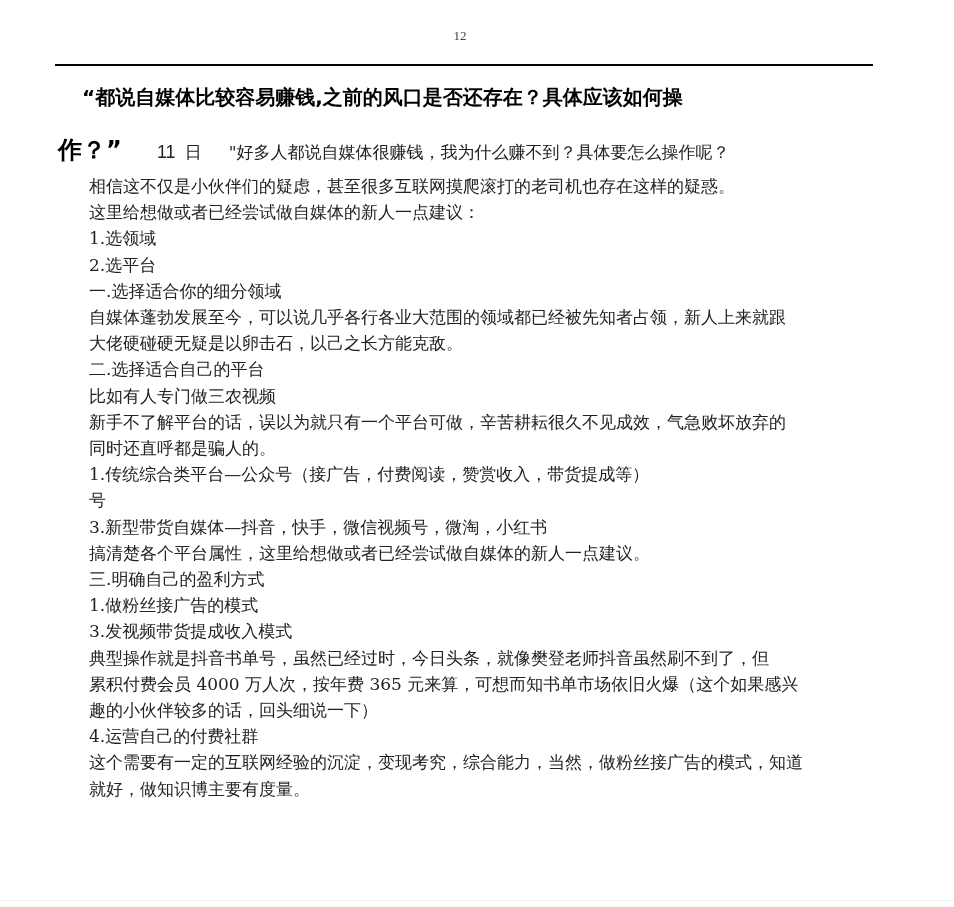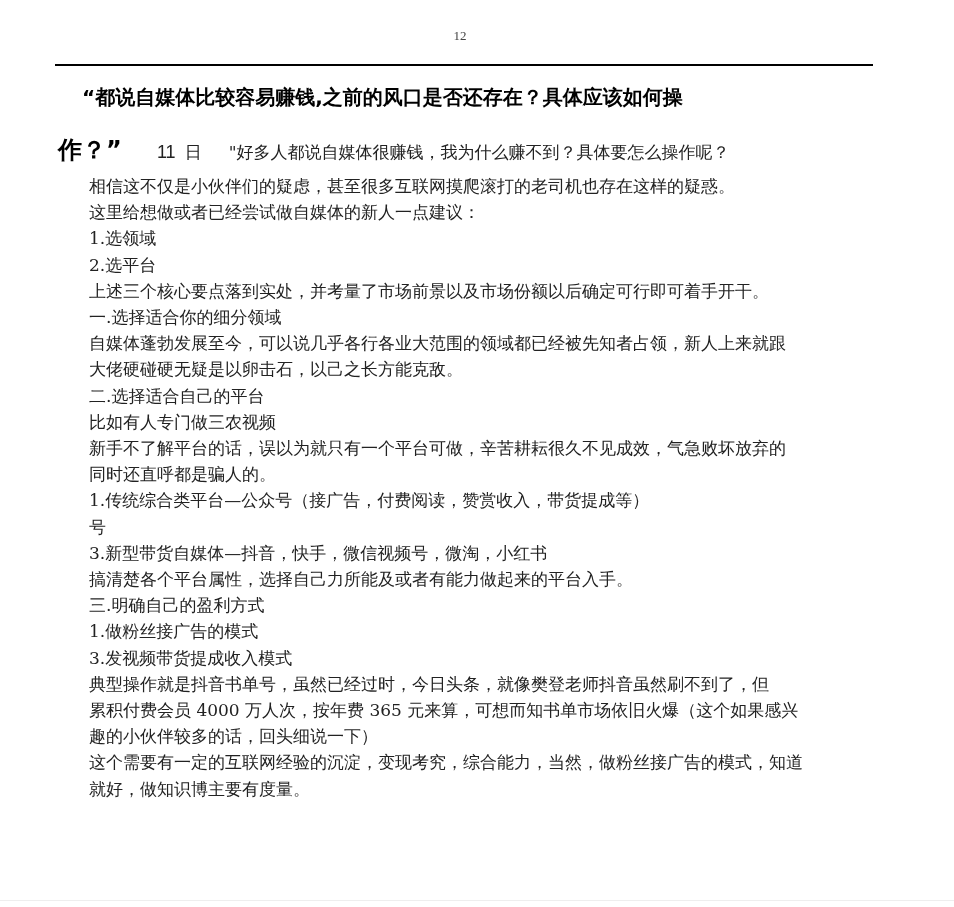--- a/index.html
+++ b/index.html
@@ -32,36 +32,36 @@
   <span class="date">11</span>
   <span class="date-sep">日</span>
   <span class="intro-q">"好多人都说自媒体很赚钱，我为什么赚不到？具体要怎么操作呢？</span>
 </div>
 
 <div class="body">
   <div class="line">相信这不仅是小伙伴们的疑虑，甚至很多互联网摸爬滚打的老司机也存在这样的疑惑。</div>
   <div class="line">这里给想做或者已经尝试做自媒体的新人一点建议：</div>
   <div class="line">1.选领域</div>
   <div class="line">2.选平台</div>
-  <div class="line">上述三个核心要点落到实处，并考量了市场前景以及市场份额以后确定可行即可着手开干。</div>
   <div class="line">一.选择适合你的细分领域</div>
   <div class="line">自媒体蓬勃发展至今，可以说几乎各行各业大范围的领域都已经被先知者占领，新人上来就跟</div>
   <div class="line">大佬硬碰硬无疑是以卵击石，以己之长方能克敌。</div>
   <div class="line">二.选择适合自己的平台</div>
   <div class="line">比如有人专门做三农视频</div>
   <div class="line">新手不了解平台的话，误以为就只有一个平台可做，辛苦耕耘很久不见成效，气急败坏放弃的</div>
   <div class="line">同时还直呼都是骗人的。</div>
   <div class="line">1.传统综合类平台—公众号（接广告，付费阅读，赞赏收入，带货提成等）</div>
   <div class="line">号</div>
   <div class="line">3.新型带货自媒体—抖音，快手，微信视频号，微淘，小红书</div>
-  <div class="line">搞清楚各个平台属性，选择自己力所能及或者有能力做起来的平台入手。</div>
+  <div class="line">搞清楚各个平台属性，这里给想做或者已经尝试做自媒体的新人一点建议。</div>
   <div class="line">三.明确自己的盈利方式</div>
   <div class="line">1.做粉丝接广告的模式</div>
   <div class="line">3.发视频带货提成收入模式</div>
   <div class="line">典型操作就是抖音书单号，虽然已经过时，今日头条，就像樊登老师抖音虽然刷不到了，但</div>
   <div class="line">累积付费会员 4000 万人次，按年费 365 元来算，可想而知书单市场依旧火爆（这个如果感兴</div>
   <div class="line">趣的小伙伴较多的话，回头细说一下）</div>
+  <div class="line">4.运营自己的付费社群</div>
   <div class="line">这个需要有一定的互联网经验的沉淀，变现考究，综合能力，当然，做粉丝接广告的模式，知道</div>
   <div class="line">就好，做知识博主要有度量。</div>
 </div>
 
 <div class="bottom-edge"></div>
 <div class="clip"></div>
 
 </body></html>

